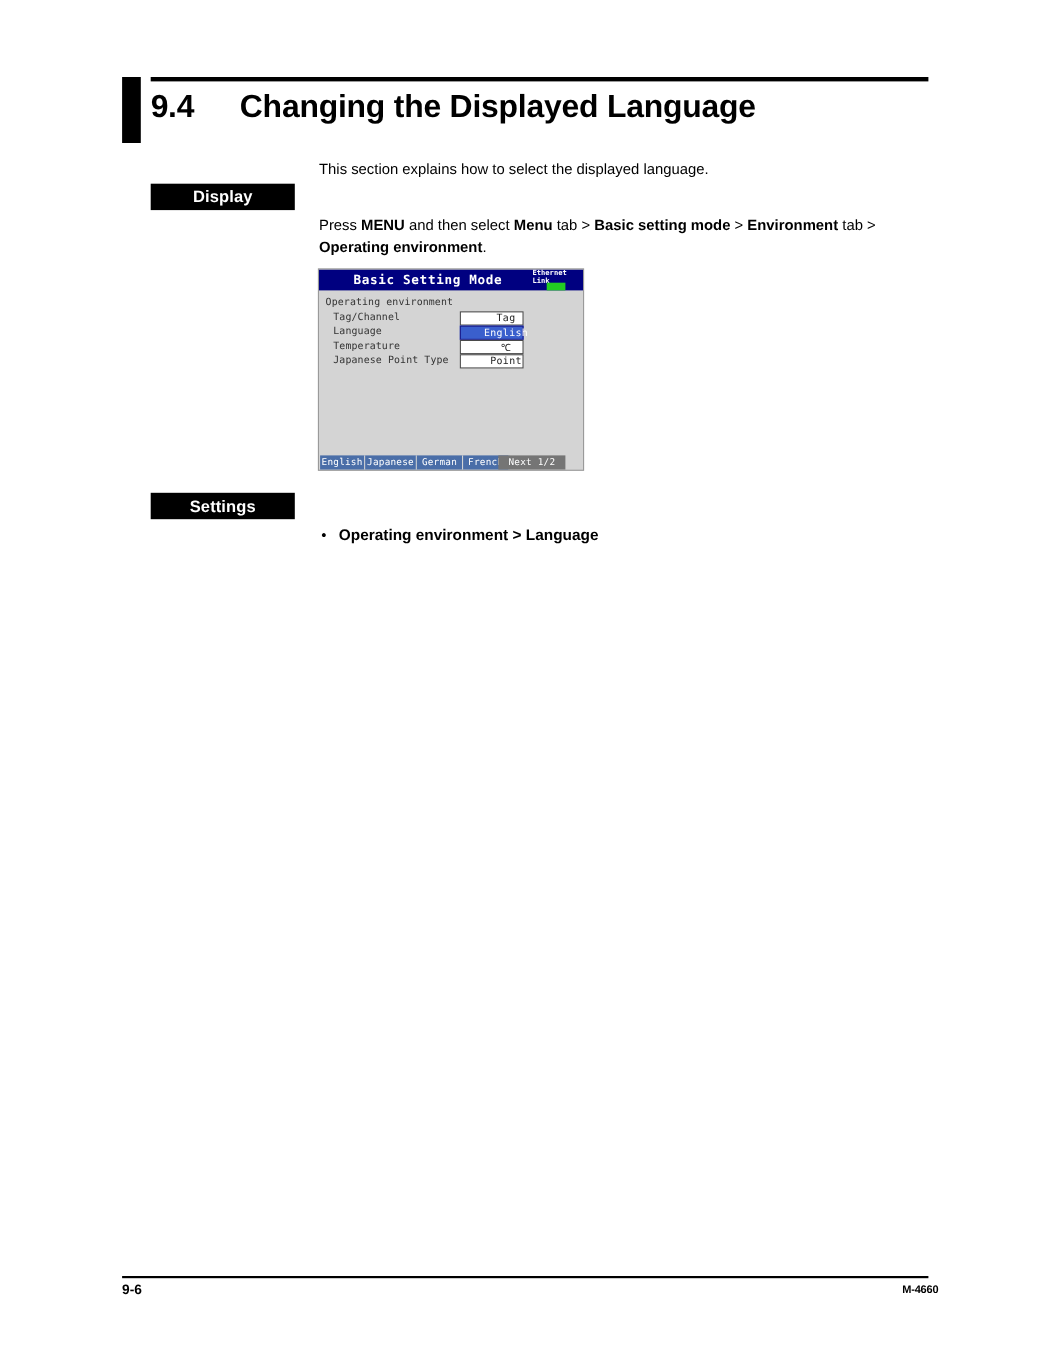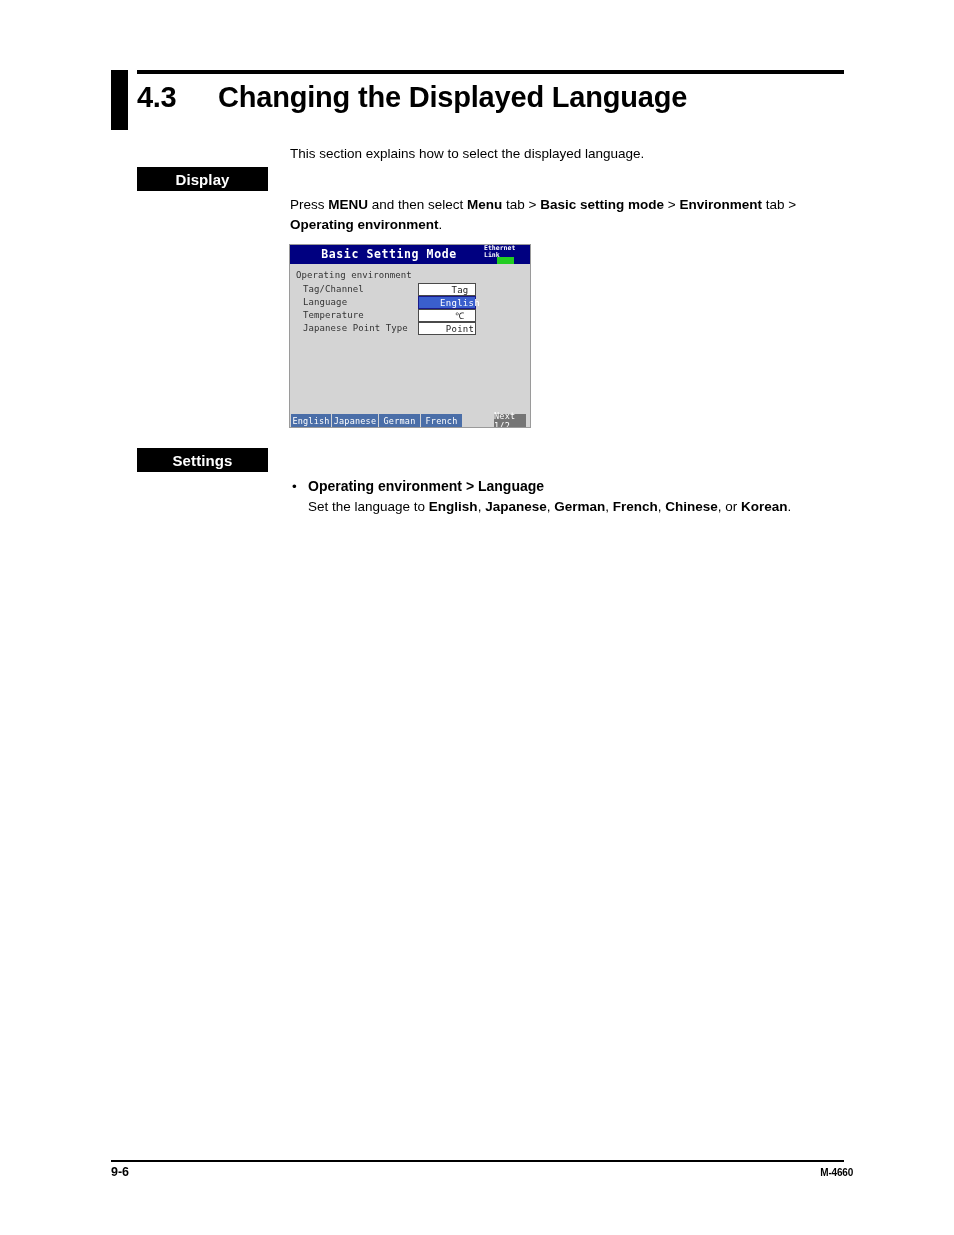--- a/index.html
+++ b/index.html
@@ -294,21 +294,21 @@
     font-weight: bold;
     letter-spacing: -0.2px;
   }
 </style>
 </head>
 <body>
 
 <div class="section-rule"></div>
 <div class="section-bar"></div>
 <div class="section-head">
-  <span class="section-num">4.3</span>
+  <span class="section-num">9.4</span>
   <span class="section-title">Changing the Displayed Language</span>
 </div>
 
 <div class="intro">This section explains how to select the displayed language.</div>
 
 <div class="label-box label-display">Display</div>
 
 <div class="procedure">
   <span>Press </span><b>MENU</b><span> and then select </span><b>Menu</b><span> tab &gt; </span><b>Basic setting mode</b><span> &gt; </span><b>Environment</b><span> tab &gt;</span><br>
   <b>Operating environment</b><span>.</span>
@@ -347,31 +347,28 @@
           <div class="lcd-row-value">Point</div>
         </div>
       </div>
   </div>
 
   <div class="lcd-softkeys">
       <div class="softkey" style="left: 1px; width: 41px;">English</div>
       <div class="softkey" style="left: 42px; width: 47px;">Japanese</div>
       <div class="softkey" style="left: 89px; width: 42px;">German</div>
       <div class="softkey" style="left: 131px; width: 42px;">French</div>
-      <div class="softkey next" style="right: 4px; width: 32px;">Next 1/2</div>
+      <div class="softkey next" style="right: 16px; width: 61px; text-align: center;">Next 1/2</div>
     </div>
 </div>
 
 <div class="label-box label-settings">Settings</div>
 
 <div class="settings-block">
   <div class="bullet-row">
     <span class="bullet-dot">•</span>
     <span class="bullet-head">Operating environment &gt; Language</span>
   </div>
-  <div class="bullet-sub">
-    <span>Set the language to </span><b>English</b><span>, </span><b>Japanese</b><span>, </span><b>German</b><span>, </span><b>French</b><span>, </span><b>Chinese</b><span>, or </span><b>Korean</b><span>.</span>
-  </div>
 </div>
 
 <div class="footer-rule"></div>
 <div class="footer-left">9-6</div>
 <div class="footer-right">M-4660</div>
 
 </body></html>

